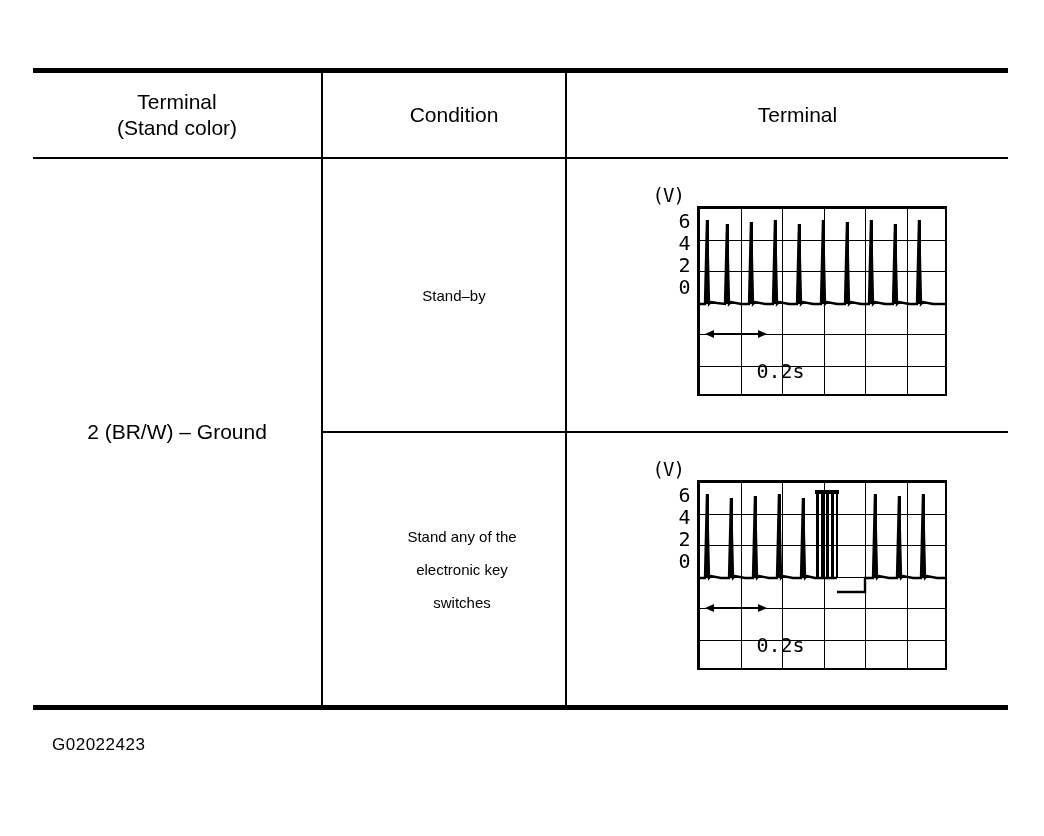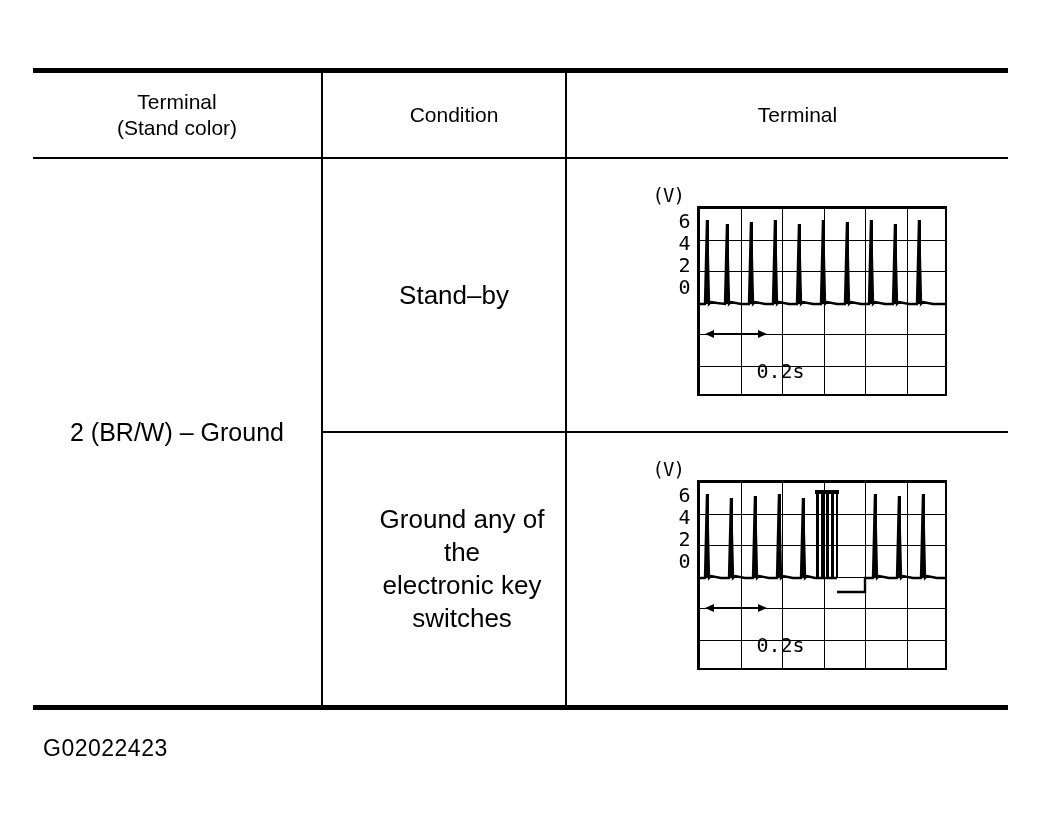--- a/index.html
+++ b/index.html
@@ -65,26 +65,26 @@
     border-left: 2px solid #000;
     padding-left: 20px;
   }
   .body-row td {
     height: 272px;
   }
   .row-div td {
     border-bottom: 2px solid #000;
   }
   .terminal-cell {
-    font-size: 25px;
+    font-size: 21px;
     vertical-align: middle;
     border-bottom: none !important;
   }
   .condition-cell {
-    font-size: 26px;
+    font-size: 15px;
     line-height: 33px;
   }
   .cond-standby {
     text-align: center;
   }
   .cond-press {
     text-align: left;
     padding-left: 36px !important;
   }
   .volt-cell {
@@ -145,23 +145,23 @@
   .timebase-label {
     position: absolute;
     left: 104px;
     top: 136px;
     font-family: "DejaVu Sans Mono", monospace;
     font-size: 20px;
     margin-top: 39px;
   }
   .caption {
     position: absolute;
-    left: 43px;
+    left: 52px;
     top: 735px;
-    font-size: 23px;
+    font-size: 17px;
     letter-spacing: 0.5px;
   }
 </style>
 </head>
 <body>
 
 <div class="page">
 
   <div class="table-wrap">
     <div class="rule-top"></div>
@@ -230,21 +230,21 @@
                 <polygon points="62,10 53,6 53,14" fill="#000"></polygon>
               </svg>
             </div>
             <div class="timebase-label">0.2s</div>
           </div>
         </td>
       </tr>
 
       <tr class="body-row">
         <td class="vsep condition-cell cond-press">
-          <div>Ground any of the</div>
+          <div>Stand any of the</div>
           <div>electronic key</div>
           <div>switches</div>
         </td>
         <td class="vsep volt-cell">
           <div class="scope">
             <div class="scope-axis-label">(V)</div>
             <div class="scope-ylabels">
               <div>6</div>
               <div>4</div>
               <div>2</div>

